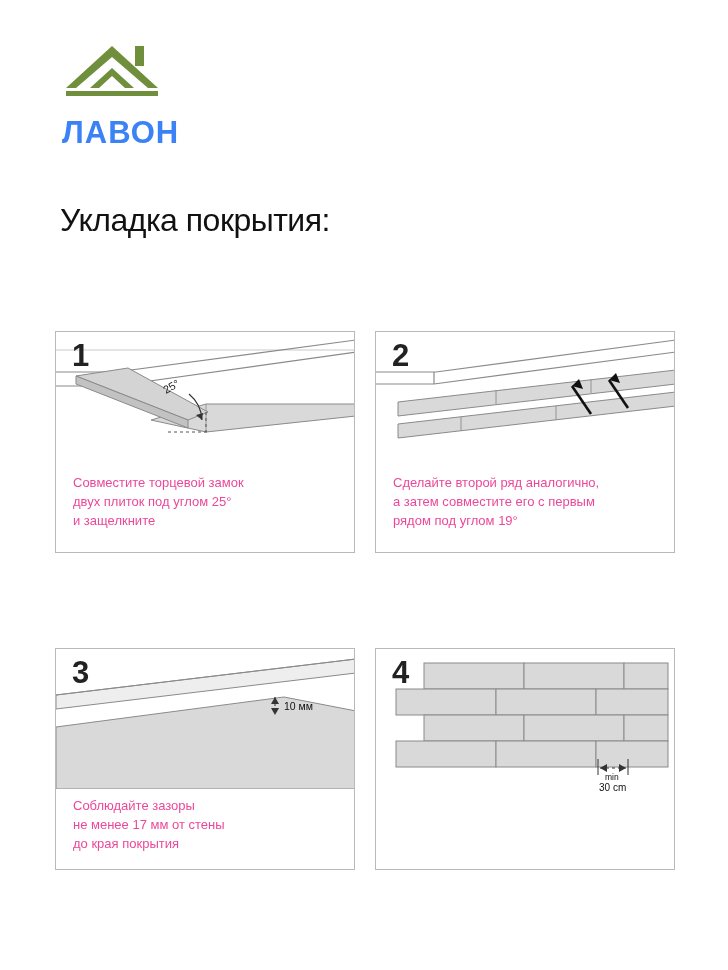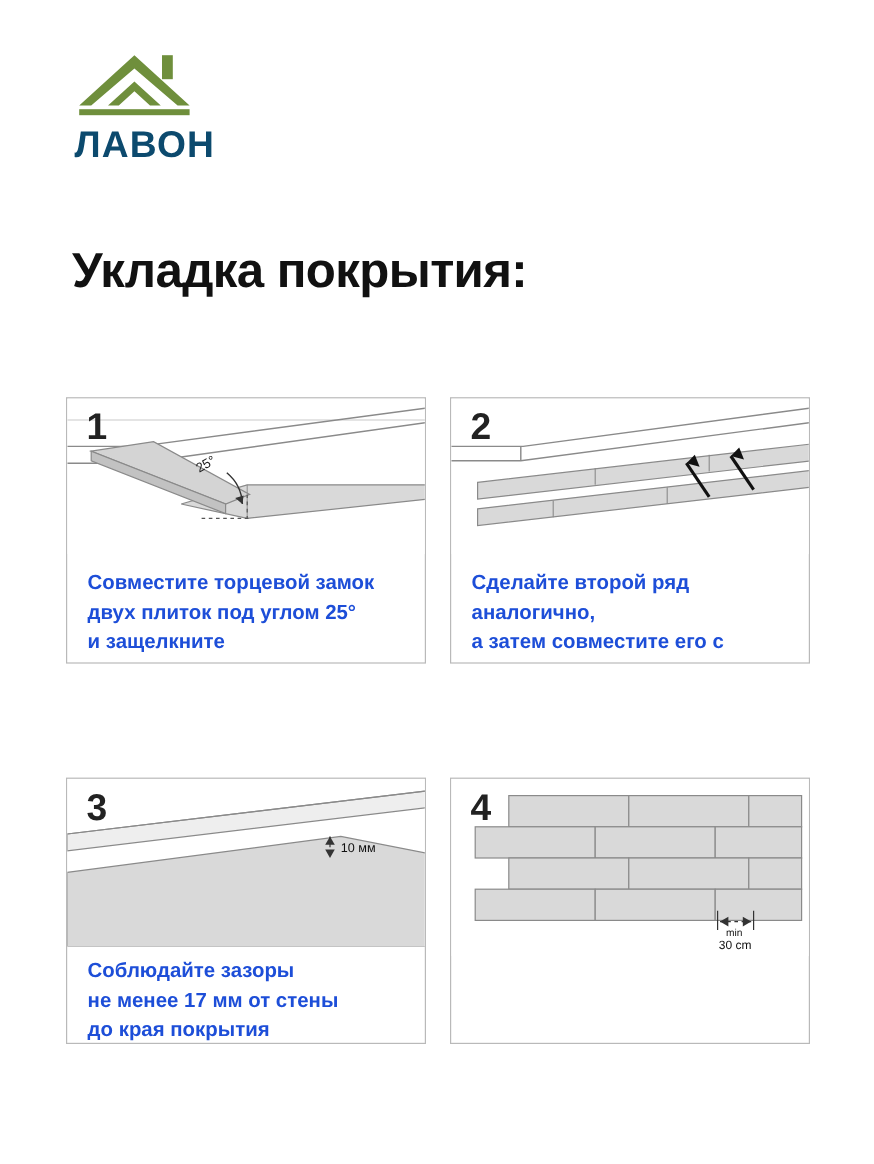--- a/index.html
+++ b/index.html
@@ -26,32 +26,32 @@
   .logo-mark {
     width: 108px;
     height: 58px;
     display: block;
   }
   .logo-word {
     font-family: "Liberation Sans", sans-serif;
     font-weight: bold;
     font-size: 31px;
     letter-spacing: 1px;
-    color: #0c4a6e;
-    margin-top: 5px;
+    color: #3b82f6;
+    margin-top: 17px;
     line-height: 1;
   }
 
   
   .page-title {
     position: absolute;
     left: 60px;
     top: 202px;
-    font-size: 41px;
-    font-weight: bold;
+    font-size: 32px;
+    font-weight: normal;
     letter-spacing: -0.5px;
     color: #111111;
   }
 
   
   .steps {
     position: absolute;
     left: 55px;
     top: 331px;
     width: 620px;
@@ -81,24 +81,24 @@
     top: 6px;
     font-size: 31px;
     font-weight: bold;
     color: #222;
     z-index: 5;
   }
   .step-caption {
     position: absolute;
     left: 17px;
     right: 12px;
-    font-size: 17px;
-    font-weight: bold;
+    font-size: 13px;
+    font-weight: normal;
     line-height: 1.45;
-    color: #1d4ed8;
+    color: #ec4899;
     white-space: pre-line;
   }
   .cap-1 { top: 142px; }
   .cap-2 { top: 142px; }
   .cap-3 { top: 148px; }
   .cap-4 { top: 160px; }
 
   
   .card3 .step-illus { height: 140px; }
   .card4 .step-illus { height: 148px; }
@@ -175,21 +175,21 @@
           <path d="M215 82 L196 54"></path>
           <path d="M252 76 L233 48"></path>
         </g>
         <path d="M196 54 l 11 3 l -4 -10 z" fill="#111"></path>
         <path d="M233 48 l 11 3 l -4 -10 z" fill="#111"></path>
       </svg>
       <div class="step-num">2</div>
     </div>
     <div class="step-caption cap-2">Сделайте второй ряд аналогично,
 а затем совместите его с первым
-рядом под углом 22°</div>
+рядом под углом 19°</div>
   </div>
 
   <div class="step-card card3">
     <div class="step-illus">
       <svg width="300" height="140" viewBox="0 0 300 140">
         <path d="M0 0 H300 V140 H0 Z" fill="#ffffff"></path>
 
         <path d="M0 46 L300 10 L300 24 L0 60 Z" fill="#eeeeee" stroke="#8a8a8a" stroke-width="1"></path>
         <path d="M0 46 L300 10" stroke="#8a8a8a" stroke-width="1" fill="none"></path>
 

